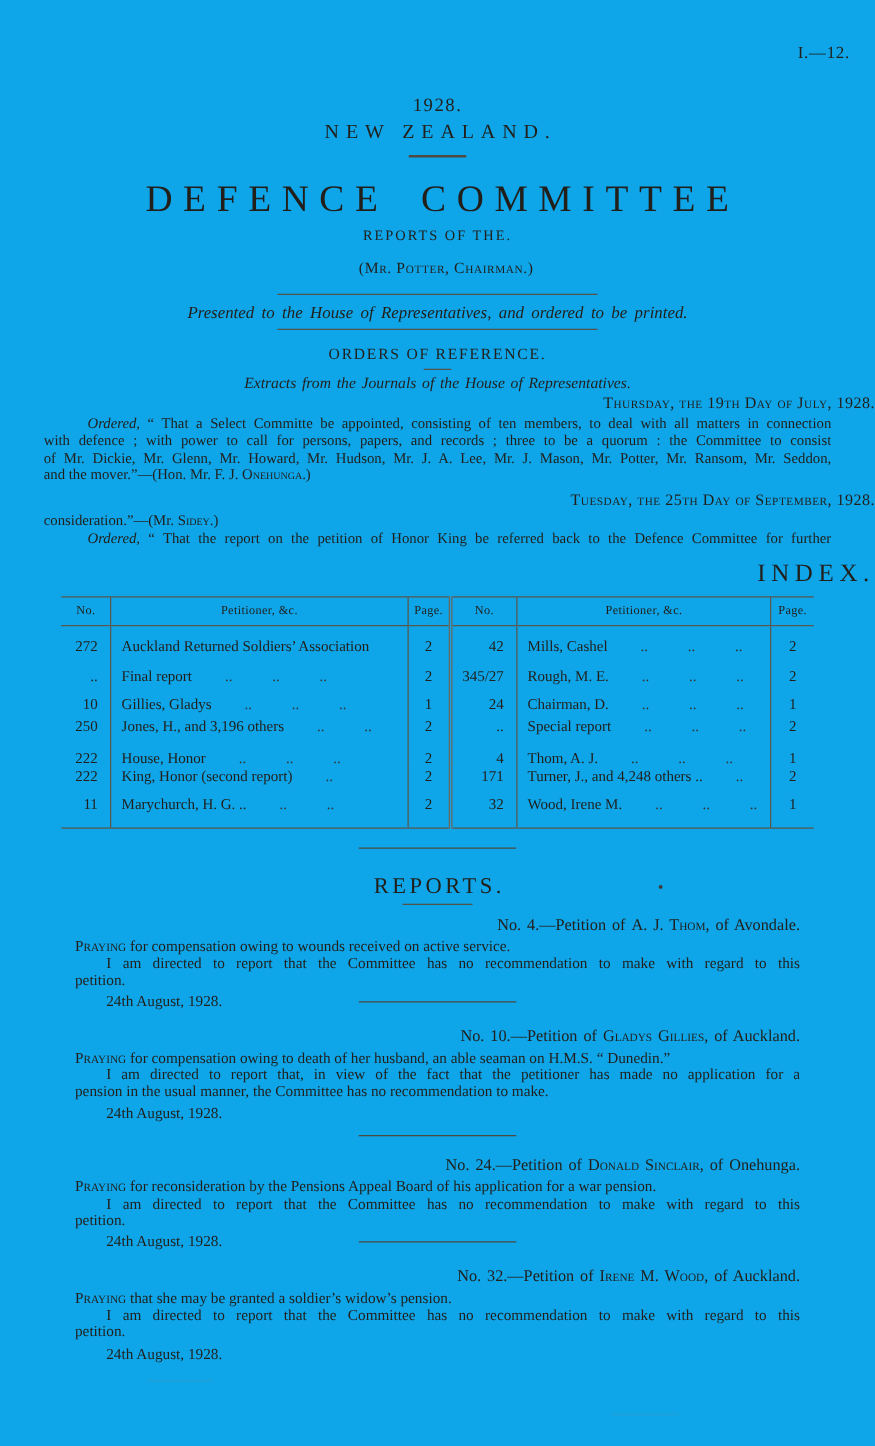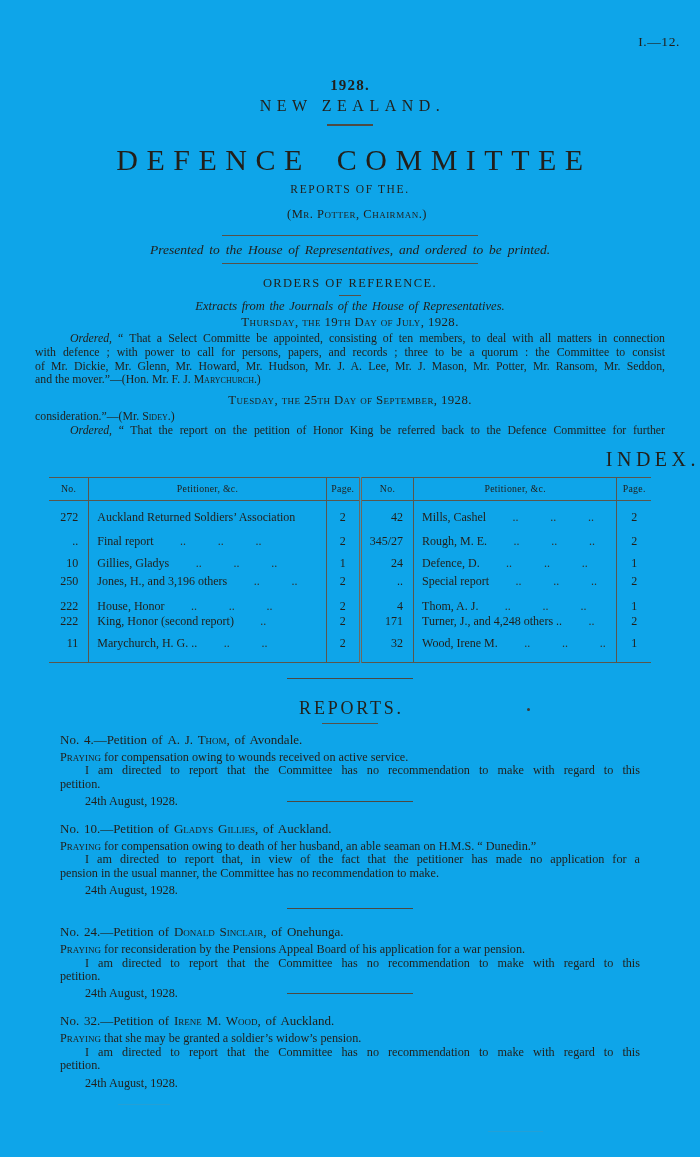--- a/index.html
+++ b/index.html
@@ -3,34 +3,34 @@
 <meta charset="utf-8">
 <style>
   html,body{margin:0;padding:0;background:#e8e8e4;}
   .page{
     position:relative;width:700px;height:1157px;margin:0 auto;
     background:#0ea5e9;overflow:hidden;color:#221f1a;
     font-family:"Liberation Serif","DejaVu Serif",serif;
   }
   .flow{padding-top:76px;}
   .docnum{position:absolute;top:34px;right:20px;font-size:13.5px;letter-spacing:.6px;}
-  .year{text-align:center;font-size:15px;line-height:18px;letter-spacing:1.2px;font-weight:bold;}
+  .year{text-align:center;font-size:15px;line-height:18px;letter-spacing:1.2px;}
   .country{text-align:center;font-size:16px;line-height:20px;letter-spacing:5.5px;margin-top:2px;padding-left:5px;}
   .rule{background:#55524a;height:1px;}
   .rule-sm{width:46px;height:2px;margin:8px auto 0;background:#4e4b43;}
   .main-title{text-align:center;font-size:30px;line-height:36px;letter-spacing:8.5px;word-spacing:10px;margin-top:16px;padding-left:8px;}
   .subtitle{text-align:center;font-size:11.5px;letter-spacing:1.6px;margin-top:5px;}
   .chairman{text-align:center;font-variant:small-caps;font-size:12.5px;letter-spacing:.5px;margin-top:12px;padding-left:14px;}
   .rule-md{width:256px;margin:13px auto 0;}
   .rule-md2{width:256px;margin:5px auto 0;}
   .presented{text-align:center;font-style:italic;font-size:13.5px;line-height:17px;margin-top:5px;word-spacing:2.5px;}
   .orders-h{text-align:center;font-size:12.5px;line-height:14px;letter-spacing:1.4px;margin-top:12px;}
   .rule-xs{width:22px;margin:5px auto 0;}
   .extracts{text-align:center;font-style:italic;font-size:12.5px;line-height:14px;margin-top:3px;word-spacing:1.5px;}
-  .sitting-date{text-align:center;font-variant:small-caps;font-size:12.8px;line-height:15px;letter-spacing:.4px;margin-top:2px;}
+  .sitting-date{text-align:right;font-variant:small-caps;font-size:12.8px;line-height:15px;letter-spacing:.4px;margin-top:2px;}
   .opara{margin:2px 35px 0;font-size:11.8px;line-height:13.8px;}
   .oline{white-space:nowrap;text-align:justify;text-align-last:justify;overflow:hidden;}
   .oline.first{padding-left:35px;}
   .oline.plain{text-align-last:left;}
   .it{font-style:italic;}
   .sc{font-variant:small-caps;}
   .index-h{text-align:right;font-size:20px;line-height:24px;letter-spacing:4.5px;margin-top:9px;padding-left:4px;}
 
   table.idx{border-collapse:collapse;margin:6px auto 0;width:602px;
     border-top:1px solid #5a574d;border-bottom:1px solid #5a574d;font-size:12px;}
@@ -48,21 +48,21 @@
   tr.g1 td{padding-top:10px;} tr.g2 td{padding-top:10px;} tr.g3 td{padding-top:8px;}
   tr.g4 td{padding-top:4px;}  tr.g5 td{padding-top:11px;} tr.g6 td{padding-top:1px;}
   tr.g7 td{padding-top:8px;padding-bottom:12px;}
   tr.g7 td.c-no,tr.g7 td.c-page,tr.g7 td.c-pet{padding-bottom:12px;}
 
   .divider{width:126px;height:1px;background:#4c4941;}
   .div-after-table{margin:15px auto 0;}
   .reports-h{text-align:center;font-size:18px;line-height:22px;letter-spacing:2.8px;margin-top:18px;padding-left:3px;}
   .rule-reports{width:56px;margin:4px auto 0;}
   .reports-body{margin:0 60px;}
-  .rep-h{text-align:left;font-size:13px;line-height:16px;word-spacing:1.5px;}
+  .rep-h{text-align:right;font-size:13px;line-height:16px;word-spacing:1.5px;}
   .mt8{margin-top:8px;} .mt13{margin-top:13px;} .mt15{margin-top:15px;}
   .rep-line{font-size:12.2px;line-height:13.4px;}
   .rep-line.j{white-space:nowrap;text-align:justify;text-align-last:justify;overflow:hidden;padding-left:25px;}
   .praying{margin-top:3px;}
   .date-line{position:relative;margin-top:3px;padding-left:25px;font-size:12.2px;line-height:14px;}
   .inline-divider{position:absolute;left:227px;top:7px;width:126px;height:1px;background:#4c4941;}
   .div-mid{margin:11px auto 0;}
   .speck{position:absolute;width:3px;height:3px;border-radius:50%;background:#3c3a34;}
   .artifact{position:absolute;height:1px;background:#8a887f;opacity:.18;}
 </style>
@@ -87,21 +87,21 @@
 
     <div class="orders-h">ORDERS OF REFERENCE.</div>
     <div class="rule rule-xs"></div>
     <div class="extracts">Extracts from the Journals of the House of Representatives.</div>
 
     <div class="sitting-date">Thursday, the 19th Day of July, 1928.</div>
     <div class="opara">
       <div class="oline first"><span class="it">Ordered,</span><span> “ That a Select Committe be appointed, consisting of ten members, to deal with all matters in connection</span></div>
       <div class="oline">with defence ;  with power to call for persons, papers, and records ;  three to be a quorum :  the Committee to consist</div>
       <div class="oline">of Mr. Dickie, Mr. Glenn, Mr. Howard, Mr. Hudson, Mr. J. A. Lee, Mr. J. Mason, Mr. Potter, Mr. Ransom, Mr. Seddon,</div>
-      <div class="oline plain"><span>and the mover.”—(Hon. Mr. F. J. </span><span class="sc">Marychurch</span><span>.)</span></div>
+      <div class="oline plain"><span>and the mover.”—(Hon. Mr. F. J. </span><span class="sc">Onehunga</span><span>.)</span></div>
     </div>
 
     <div class="sitting-date" style="margin-top:6px;">Tuesday, the 25th Day of September, 1928.</div>
     <div class="opara">
       <div class="oline plain"><span>consideration.”—(Mr. </span><span class="sc">Sidey</span><span>.)</span></div>
       <div class="oline first"><span class="it">Ordered,</span><span> “ That the report on the petition of Honor King be referred back to the Defence Committee for further</span></div>
     </div>
 
     <div class="index-h">INDEX.</div>
 
@@ -166,21 +166,21 @@
           <td class="c-pet b-l">
               <div class="pet">
                 <span class="pname">Gillies, Gladys</span>
                 <span class="pdots">.. .. ..</span>
               </div>
             </td>
           <td class="c-page b-l">1</td>
           <td class="c-no b-dbl">24</td>
           <td class="c-pet b-l">
               <div class="pet">
-                <span class="pname">Defence, D.</span>
+                <span class="pname">Chairman, D.</span>
                 <span class="pdots">.. .. ..</span>
               </div>
             </td>
           <td class="c-page b-l">1</td>
         </tr>
         <tr class="g4">
           <td class="c-no">250</td>
           <td class="c-pet b-l">
               <div class="pet">
                 <span class="pname">Jones, H., and 3,196 others</span>

